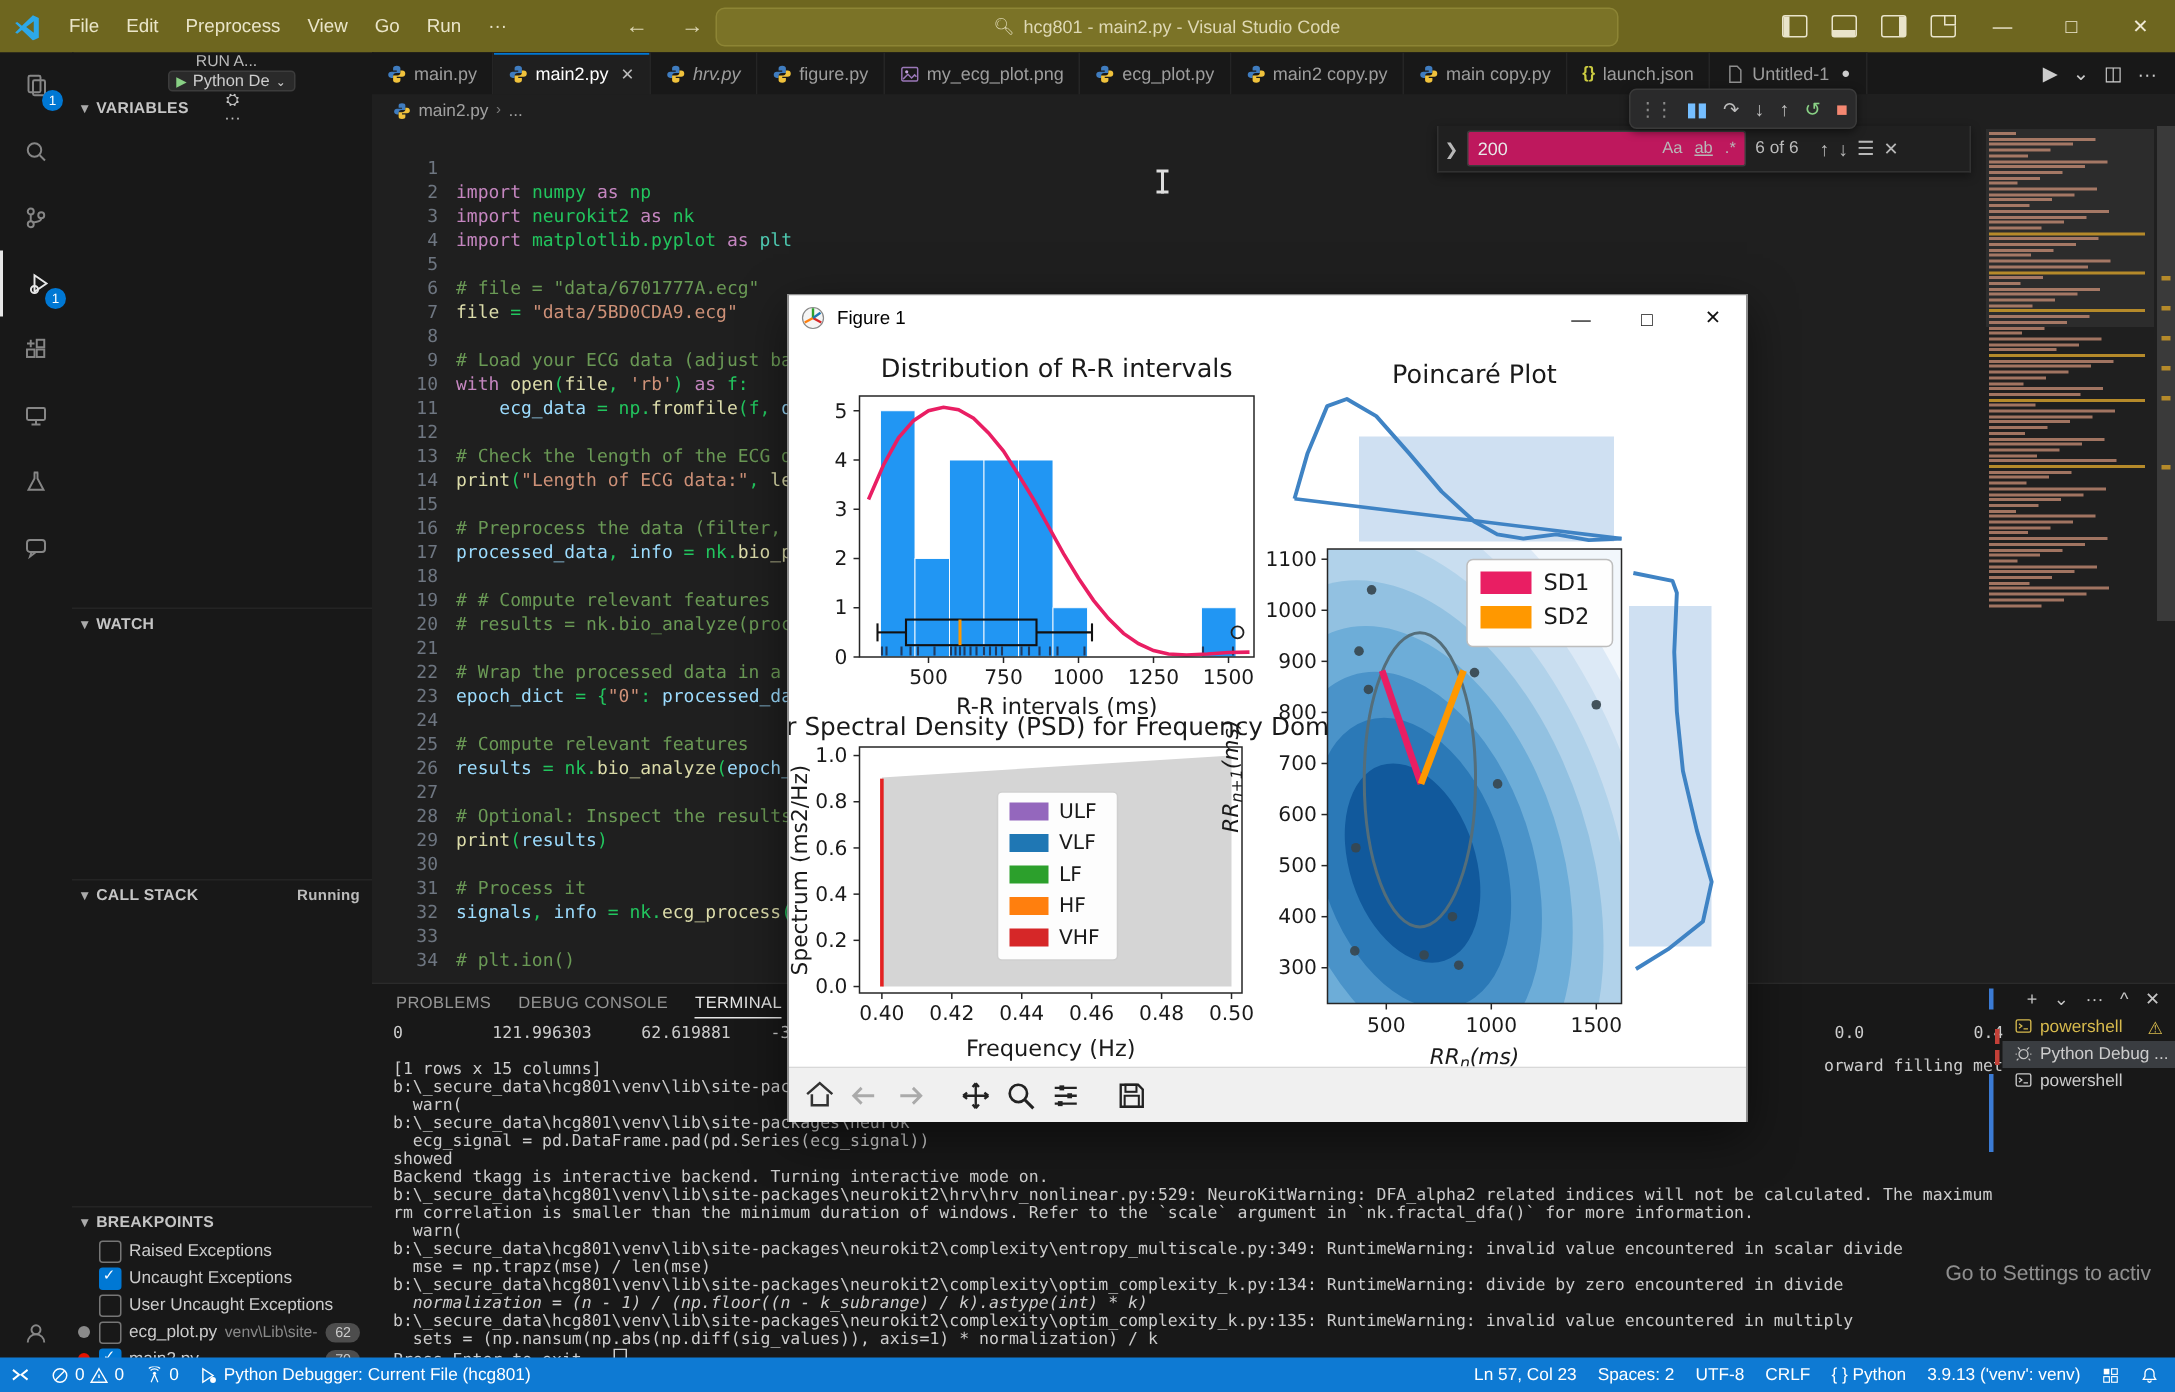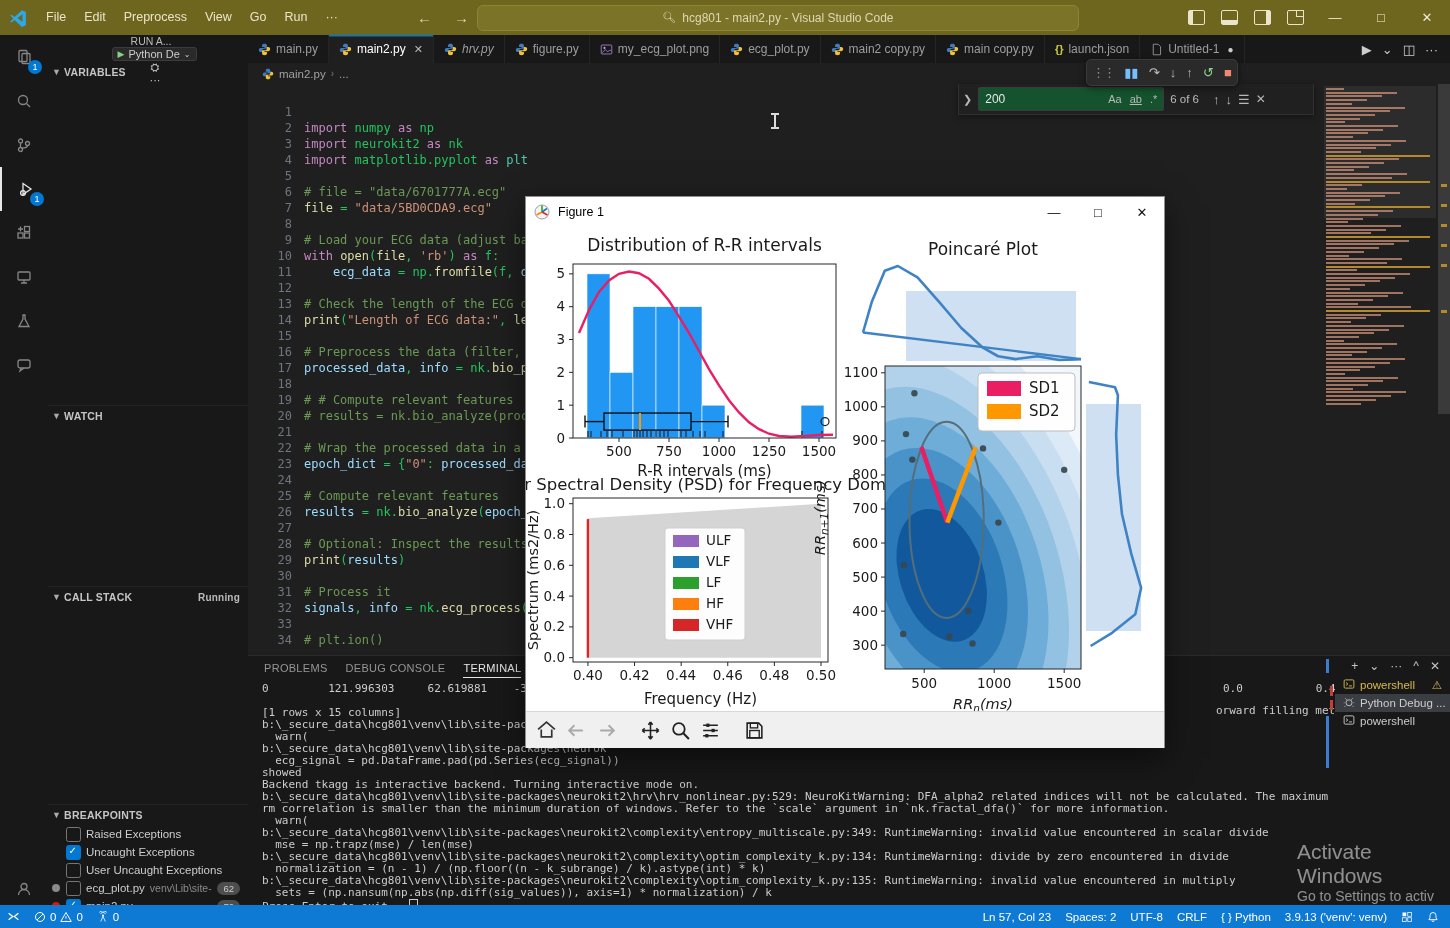--- a/index.html
+++ b/index.html
@@ -62,21 +62,21 @@
   .gut{position:absolute;left:0;width:44px;text-align:right;color:#6e7681;}
   .src{position:absolute;left:56px;}
   .tk-k{color:#C586C0}.tk-c{color:#6A9955}.tk-s{color:#CE9178}.tk-v{color:#9CDCFE}
   .tk-fn{color:#DCDCAA}.tk-d{color:#22c55e}.tk-t{color:#4EC9B0}
   
   #minimap{position:absolute;left:1076px;top:0;width:112px;height:571px;}
   #scrollbar{position:absolute;left:1190px;top:0;width:12px;height:571px;}
   
   #find{left:958px;top:84px;width:346px;height:30px;background:#202020;border:1px solid #313131;border-top:none;
       box-shadow:0 2px 6px rgba(0,0,0,.4);display:flex;align-items:center;z-index:25;gap:6px;padding:0 4px;}
-  #find-input{width:172px;height:22px;background:#14532d;border:1px solid #3c3c3c;border-radius:2px;color:#e8e8e8;
+  #find-input{width:172px;height:22px;background:#be185d;border:1px solid #3c3c3c;border-radius:2px;color:#e8e8e8;
       font-size:12px;display:flex;align-items:center;padding:0 6px;gap:8px;}
   #find-input .q{flex:1;}
   .find-ic{color:#b8b8b8;font-size:11px;}
   
   #dbgbar{left:1086px;top:59px;width:150px;height:25px;background:#2a2a2b;border:1px solid #3a3a3a;border-radius:5px;
      box-shadow:0 2px 6px rgba(0,0,0,.5);display:flex;align-items:center;justify-content:space-around;z-index:25;
      font-size:13px;}
   
   #panel{left:248px;top:655px;width:1202px;height:250px;background:#181818;border-top:1px solid #2b2b2b;}
   .ptab{display:inline-block;margin-right:18px;color:#969696;font-size:11px;letter-spacing:.3px;padding-bottom:3px;}
@@ -562,21 +562,21 @@
         <div class="tline" style="top: 87px;">b:\_secure_data\hcg801\venv\lib\site-packages\neurok</div>
         <div class="tline" style="top: 99px;">  ecg_signal = pd.DataFrame.pad(pd.Series(ecg_signal))</div>
         <div class="tline" style="top: 111px;">showed</div>
         <div class="tline" style="top: 123px;">Backend tkagg is interactive backend. Turning interactive mode on.</div>
         <div class="tline" style="top: 135px;">b:\_secure_data\hcg801\venv\lib\site-packages\neurokit2\hrv\hrv_nonlinear.py:529: NeuroKitWarning: DFA_alpha2 related indices will not be calculated. The maximum duration of the windows provided for the long-te</div>
         <div class="tline" style="top: 147px;">rm correlation is smaller than the minimum duration of windows. Refer to the `scale` argument in `nk.fractal_dfa()` for more information.</div>
         <div class="tline" style="top: 159px;">  warn(</div>
         <div class="tline" style="top: 171px;">b:\_secure_data\hcg801\venv\lib\site-packages\neurokit2\complexity\entropy_multiscale.py:349: RuntimeWarning: invalid value encountered in scalar divide</div>
         <div class="tline" style="top: 183px;">  mse = np.trapz(mse) / len(mse)</div>
         <div class="tline" style="top: 195px;">b:\_secure_data\hcg801\venv\lib\site-packages\neurokit2\complexity\optim_complexity_k.py:134: RuntimeWarning: divide by zero encountered in divide</div>
-        <div class="tline" style="top: 207px;">  normalization = (n - 1) / (np.floor((n - k_subrange) / k).astype(int) * k)</div>
+        <div class="tline" style="top: 207px; font-style: italic;">  normalization = (n - 1) / (np.floor((n - k_subrange) / k).astype(int) * k)</div>
         <div class="tline" style="top: 219px;">b:\_secure_data\hcg801\venv\lib\site-packages\neurokit2\complexity\optim_complexity_k.py:135: RuntimeWarning: invalid value encountered in multiply</div>
         <div class="tline" style="top: 231px;">  sets = (np.nansum(np.abs(np.diff(sig_values)), axis=1) * normalization) / k</div>
         <div class="tline" style="top: 243px;">Press Enter to exit...<span class="curbox"></span></div>
         <div class="tfrag" style="left: 927px; top: 27px;">0.0           0.419451</div>
         <div class="tfrag" style="left: 920px; top: 49px;">orward filling method.</div>
       </div>
 
     <div class="abs" style="left:1078px;top:3px;width:3px;height:14px;background:#3b7bd4;"></div>
     <div class="abs" style="left:1082px;top:30px;width:3px;height:10px;background:#c24038;"></div>
     <div class="abs" style="left:1082px;top:44px;width:3px;height:10px;background:#c24038;"></div>
@@ -633,20 +633,27 @@
           <path d="M8 7v3.2M8 12.2v.3" stroke="#fff" stroke-width="1.3"></path>
         </svg>
       <span>0</span>
     </div>
     <div class="sb-item">
       <svg width="12" height="12" viewBox="0 0 16 16">
           <circle cx="8" cy="6" r="1.4" fill="#fff"></circle>
           <path d="M5 14l3-7 3 7M4.5 3.5a5 5 0 017 0M3 1.8a7.4 7.4 0 0110 0" stroke="#fff" fill="none" stroke-width="1.1"></path>
         </svg>
       <span>0</span>
+    </div>
+    <div class="sb-item">
+      <svg width="12" height="12" viewBox="0 0 16 16">
+          <path d="M3 2l9 6-9 6z" stroke="#fff" fill="none" stroke-width="1.3"></path>
+          <circle cx="12" cy="12" r="2.6" fill="#fff"></circle>
+        </svg>
+      <span>Python Debugger: Current File (hcg801)</span>
     </div>
     <div id="sb-right">
         <span class="sb-item">Ln 57, Col 23</span>
         <span class="sb-item">Spaces: 2</span>
         <span class="sb-item">UTF-8</span>
         <span class="sb-item">CRLF</span>
         <span class="sb-item">{ } Python</span>
         <span class="sb-item">3.9.13 ('venv': venv)</span>
         <span class="sb-item">
           <svg width="12" height="12" viewBox="0 0 16 16">
@@ -894,18 +901,17 @@
           <svg width="21" height="21" viewBox="0 0 20 20">
             <path d="M3 3h11l3 3v11H3z" stroke="#222" stroke-width="1.5" fill="none"></path>
             <rect x="6" y="3" width="7" height="4.5" fill="none" stroke="#222" stroke-width="1.3"></rect>
             <rect x="5.5" y="10" width="9" height="7" fill="none" stroke="#222" stroke-width="1.3"></rect>
           </svg>
         </span>
       </div>
   </div>
 
   <div class="abs" id="watermark">
-    <div class="w1">Activate Windows</div>
     <div class="w2">Go to Settings to activ</div>
   </div>
 
   <div class="abs" id="ibeam"></div>
 </div>
 
 </body></html>

